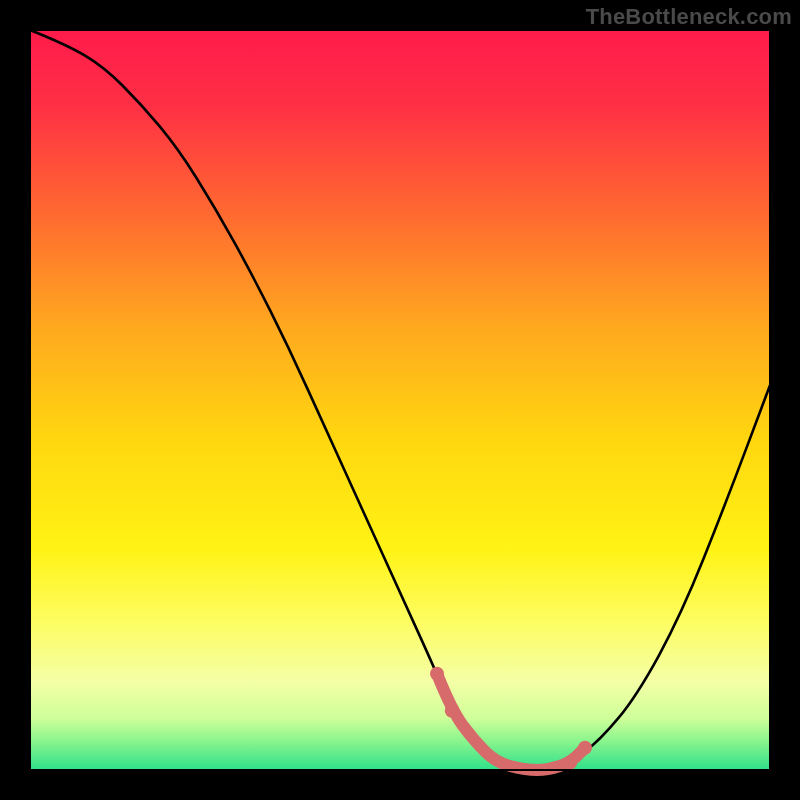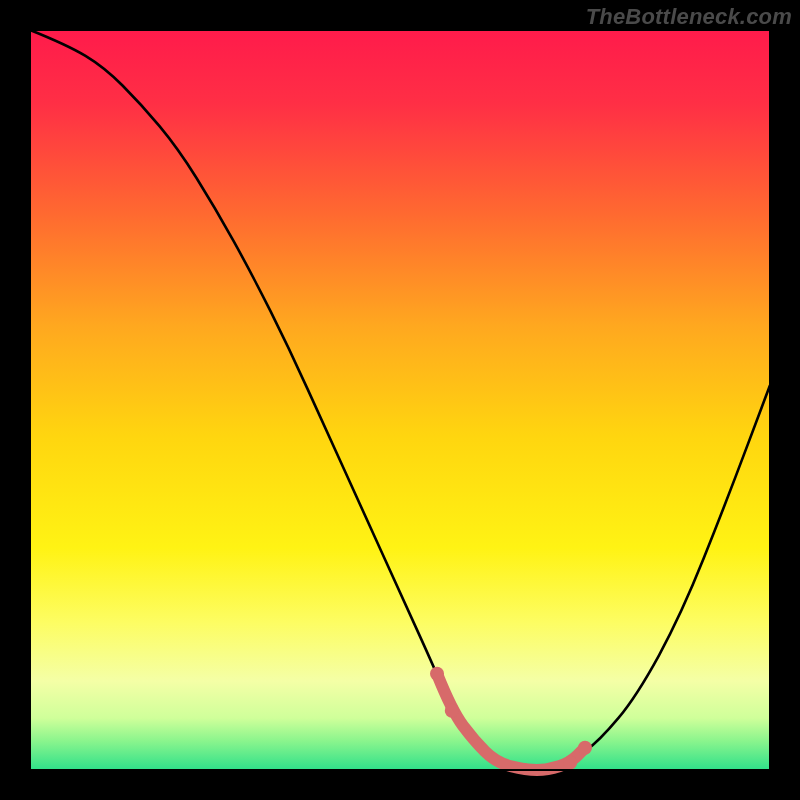--- a/index.html
+++ b/index.html
@@ -9,21 +9,20 @@
     height: 800px;
     background: #000;
     font-family: Arial, Helvetica, sans-serif;
     overflow: hidden;
   }
   .stage {
     position: relative;
     width: 800px;
     height: 800px;
     background: #000;
-    font-style: italic;
   }
   .watermark {
     position: absolute;
     top: 4px;
     right: 8px;
     color: #4a4a4a;
     font-size: 22px;
     font-weight: 600;
     letter-spacing: 0.2px;
     user-select: none;

